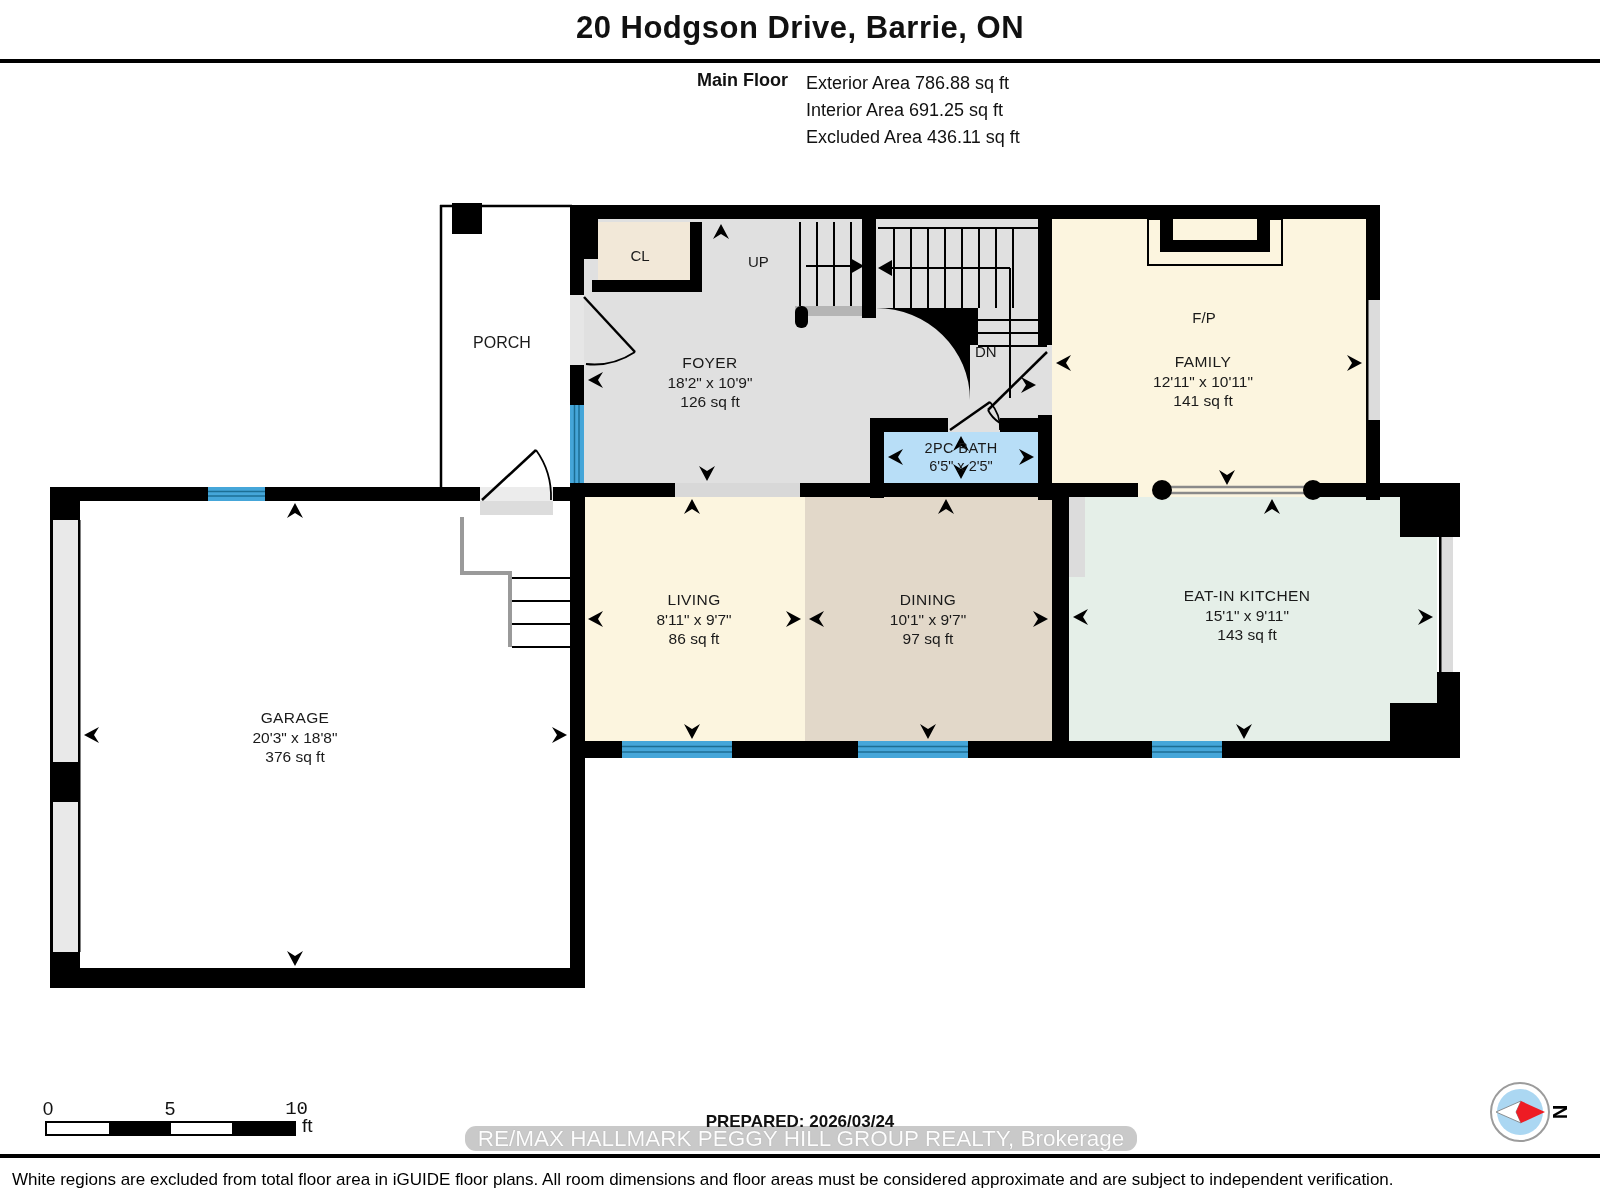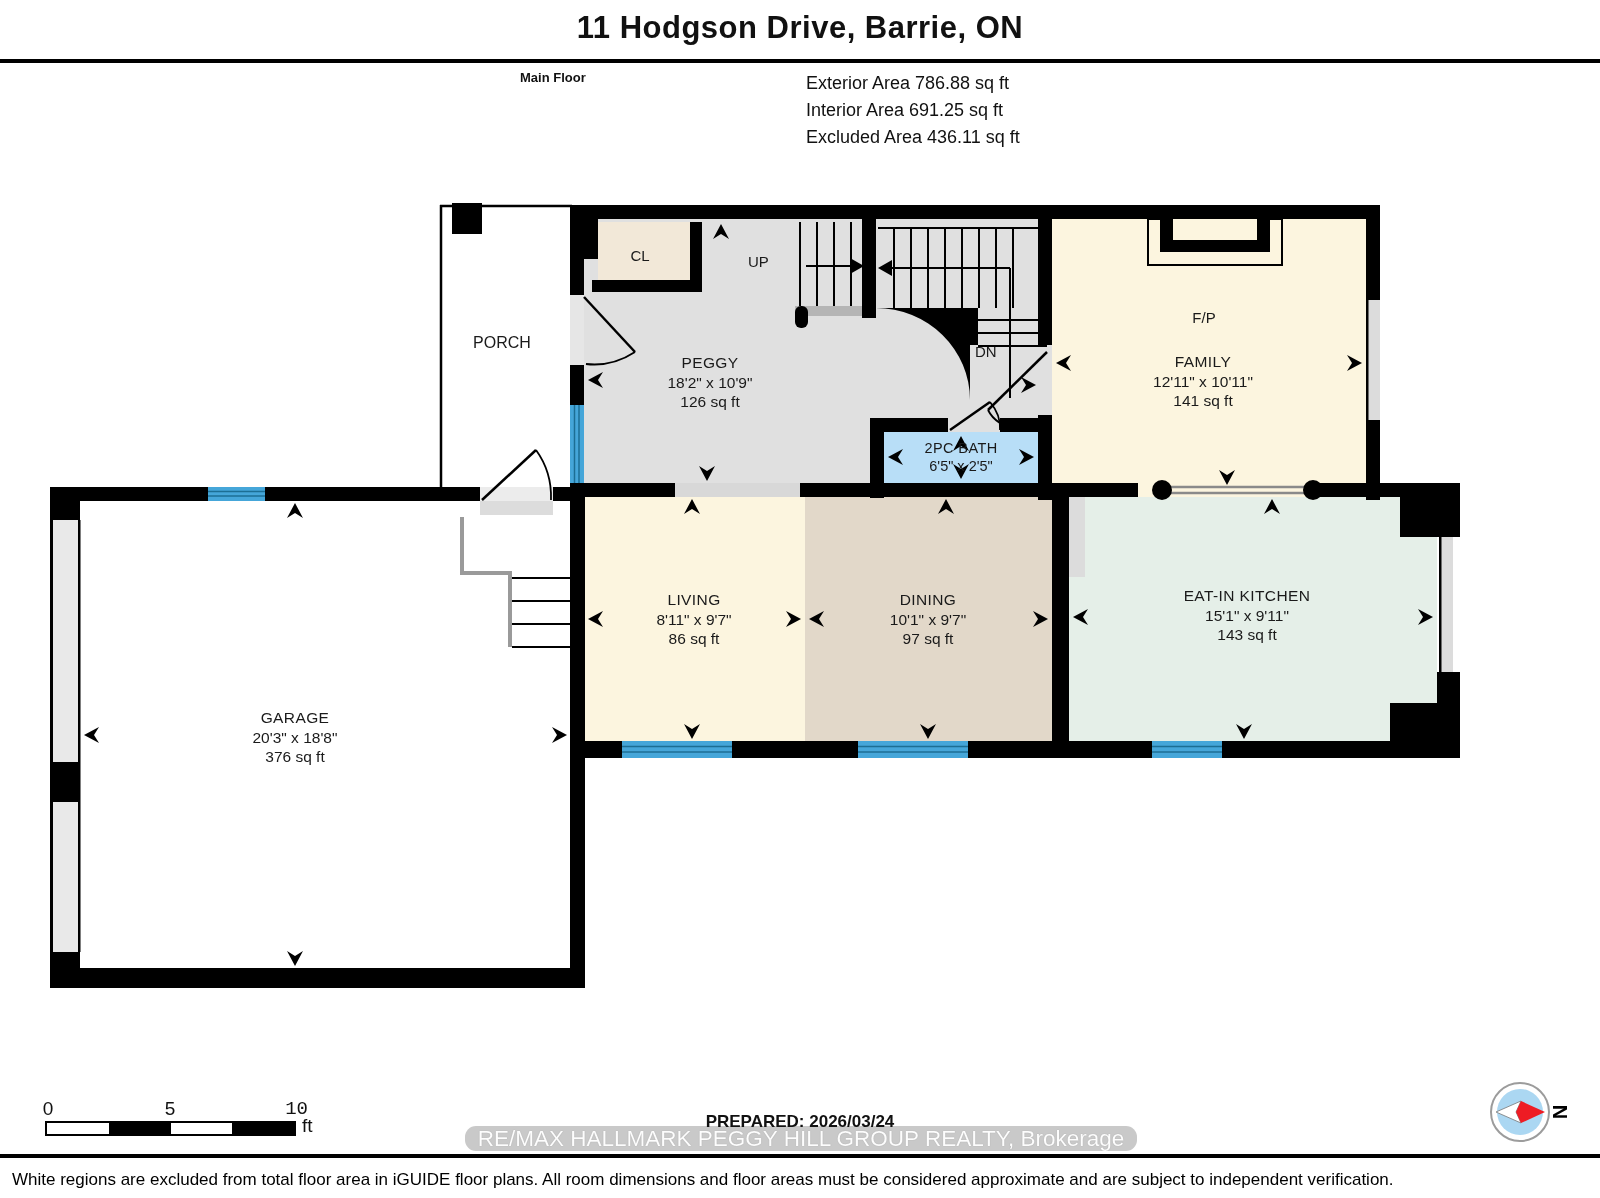--- a/index.html
+++ b/index.html
@@ -2,22 +2,22 @@
 <html><head>
 <meta charset="utf-8">
 <style>
   html,body{margin:0;padding:0;background:#fff;}
   body{width:1600px;height:1198px;position:relative;overflow:hidden;
        font-family:"Liberation Sans", sans-serif;color:#111;}
   .abs{position:absolute;}
   .page-title{top:10px;left:0;width:1600px;text-align:center;
               font-size:31px;font-weight:bold;letter-spacing:.5px;}
   .hdr-divider{top:59px;left:0;width:1600px;height:4px;background:#000;}
-  .floor-label{top:70px;left:520px;width:268px;
-               font-size:13px;font-weight:bold;}
+  .floor-label{top:70px;left:520px;width:268px;text-align:right;
+               font-size:18px;font-weight:bold;}
   .stat-lines{top:70px;left:806px;font-size:18px;line-height:27px;}
   .room-label{text-align:center;font-size:15.5px;line-height:19.5px;color:#1a1a1a;}
   .room-label .rname{letter-spacing:.4px;}
   .small-label{font-size:15px;color:#1a1a1a;}
   .scale-ticks{font-size:19px;}
   .scale-bar{top:1121px;left:45px;width:247px;height:11px;border:2px solid #000;display:flex;}
   .scale-bar div{flex:1;}
   .seg-w{background:#fff;} .seg-b{background:#000;}
   .prepared{top:1112px;left:0;width:1600px;text-align:center;
             font-size:17px;font-weight:600;z-index:6;}
@@ -25,21 +25,21 @@
              color:#fdfdfd;text-shadow:0 0 1px #9a9a9a;font-size:22.5px;line-height:25px;
              text-align:center;white-space:nowrap;z-index:5;overflow:hidden;border-radius:11px;}
   .ft-divider{top:1154px;left:0;width:1600px;height:4px;background:#000;}
   .disclaimer{top:1170px;left:12px;width:1400px;font-size:17px;color:#000;}
   .iguide-logo{top:1167px;left:1400px;width:190px;display:flex;align-items:center;gap:0;margin-top:44px;}
   .iguide-text{color:#2397d3;font-size:31px;font-weight:500;letter-spacing:.5px;line-height:30px;}
 </style>
 </head>
 <body>
 
-<div class="abs page-title">11 Hodgson Drive, Barrie, ON</div>
+<div class="abs page-title">20 Hodgson Drive, Barrie, ON</div>
 <div class="abs hdr-divider"></div>
 <div class="abs floor-label">Main Floor</div>
 <div class="abs stat-lines">
   <div>Exterior Area 786.88 sq ft</div>
   <div>Interior Area 691.25 sq ft</div>
   <div>Excluded Area 436.11 sq ft</div>
 </div>
 
 <svg class="abs" style="top:0;left:0" width="1600" height="1198" viewBox="0 0 1600 1198">
 
@@ -265,21 +265,21 @@
   <span>UP</span>
 </div>
 <div class="abs small-label" style="top:343px;left:975px;width:40px;">
   <span>DN</span>
 </div>
 <div class="abs small-label" style="top:309px;left:1164px;width:80px;text-align:center;">
   <span>F/P</span>
 </div>
 
 <div class="abs room-label" style="top:353px;left:610px;width:200px;">
-  <div class="rname">PEGGY</div>
+  <div class="rname">FOYER</div>
   <div class="rdims">18'2" x 10'9"</div>
   <div class="rarea">126 sq ft</div>
 </div>
 <div class="abs room-label" style="top:352px;left:1103px;width:200px;">
   <div class="rname">FAMILY</div>
   <div class="rdims">12'11" x 10'11"</div>
   <div class="rarea">141 sq ft</div>
 </div>
 <div class="abs room-label" style="top:439px;left:881px;width:160px;font-size:14.5px;line-height:18px;">
   <div class="rname">2PC BATH</div>

